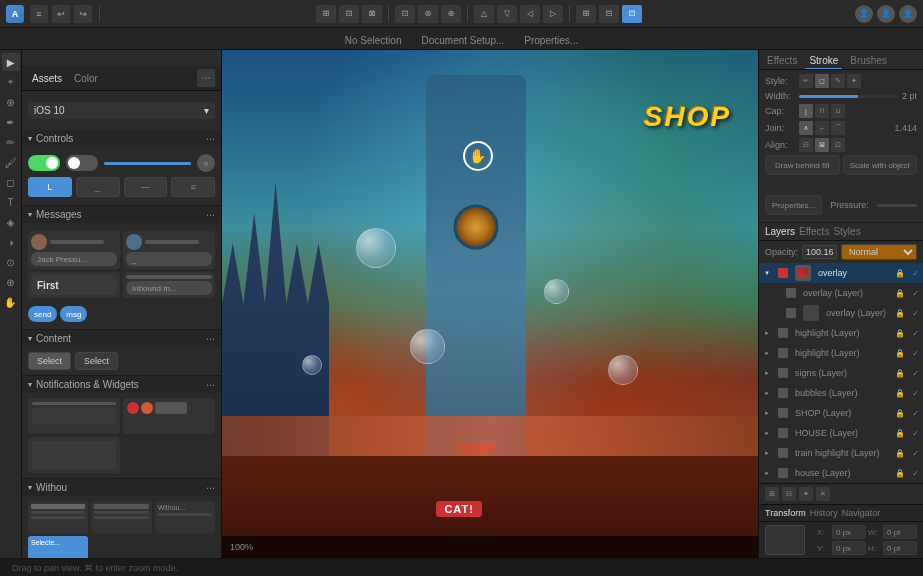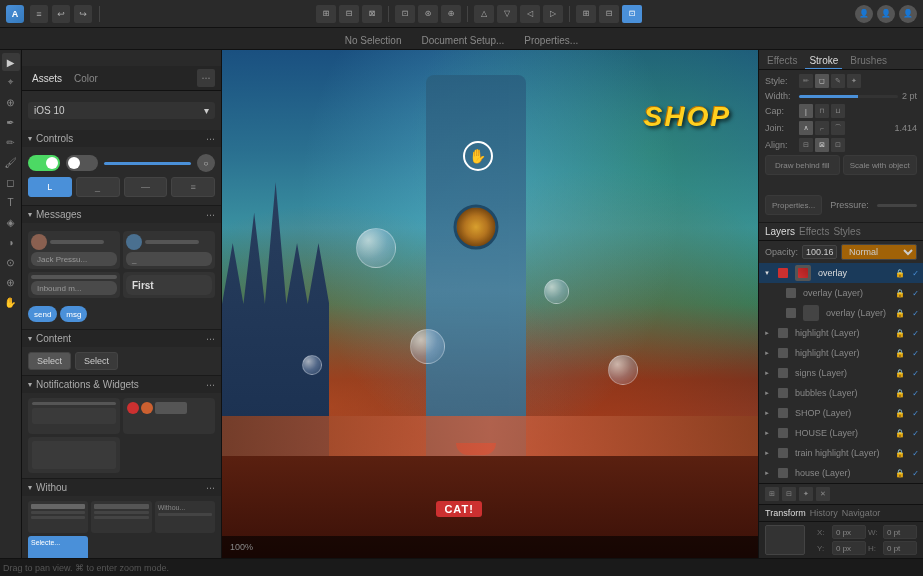--- a/index.html
+++ b/index.html
@@ -710,21 +710,21 @@
     ::-webkit-scrollbar { width: 4px; }
     ::-webkit-scrollbar-track { background: #1a1a1a; }
     ::-webkit-scrollbar-thumb { background: #444; border-radius: 2px; }
 
     .status-bar {
       height: 18px;
       background: #1a1a1a;
       border-top: 1px solid #111;
       display: flex;
       align-items: center;
-      padding: 0 3px;
+      padding: 0 12px;
       font-size: 9px;
       color: #555;
       flex-shrink: 0;
     }
 
     
     .art-overlay {
       position: absolute;
       top: 0; left: 0; right: 0; bottom: 0;
       overflow: hidden;
@@ -954,26 +954,26 @@
             <div style="display:flex; gap:3px; align-items:center;">
               <div class="msg-avatar" style="background:#4a7090;"></div>
               <div style="flex:1;">
                 <div class="msg-line"></div>
               </div>
             </div>
             <div class="msg-bubble">_</div>
           </div>
 
           <div class="msg-item">
+            <div class="msg-bubble" style="background:#3a3a3a; font-size:10px; font-weight:bold; color:#ddd; height:20px;">First</div>
+          </div>
+
+          <div class="msg-item">
             <div class="msg-line" style="width:100%;"></div>
             <div class="msg-bubble">Inbound m...</div>
-          </div>
-
-          <div class="msg-item">
-            <div class="msg-bubble" style="background:#3a3a3a; font-size:10px; font-weight:bold; color:#ddd; height:20px;">First</div>
           </div>
         </div>
 
         <div style="display:flex; gap:3px; margin-top:3px; padding:2px 0;">
           <div class="msg-bubble blue" style="height:16px; border-radius:8px;">send</div>
           <div class="msg-bubble blue" style="height:16px; border-radius:8px; background:#4a90d9;">msg</div>
         </div>
       </div>
     </div>
 

